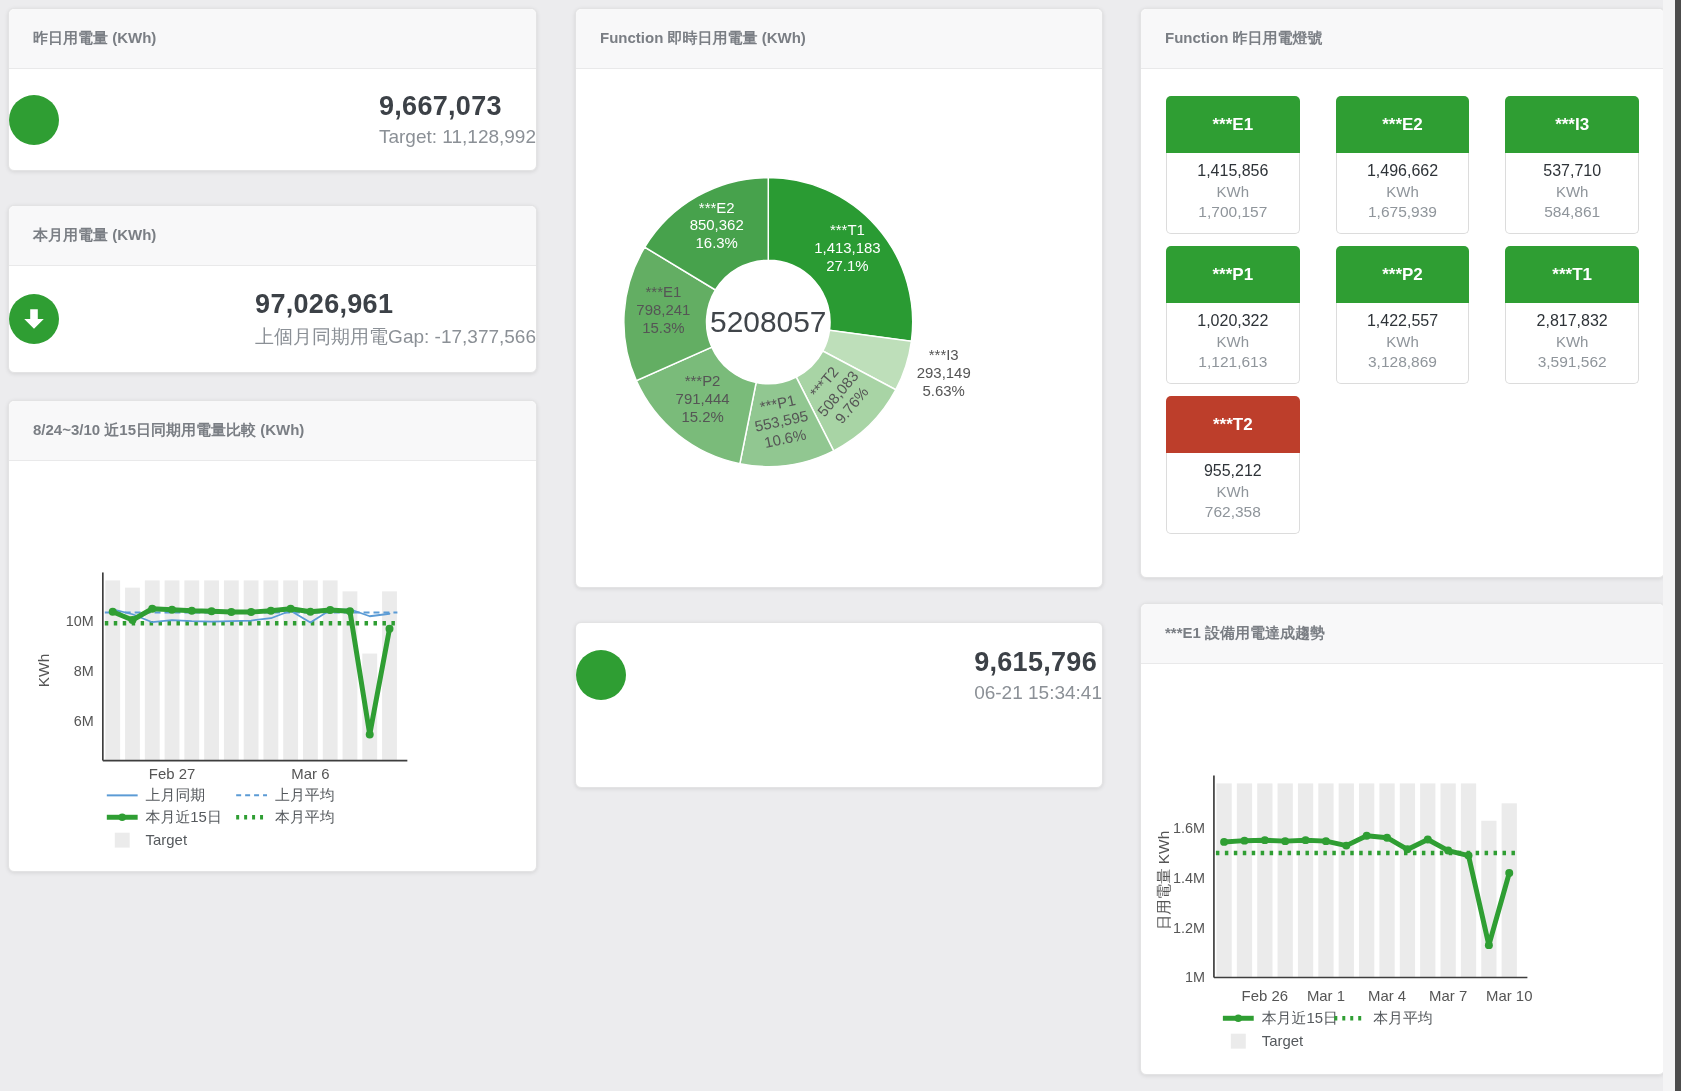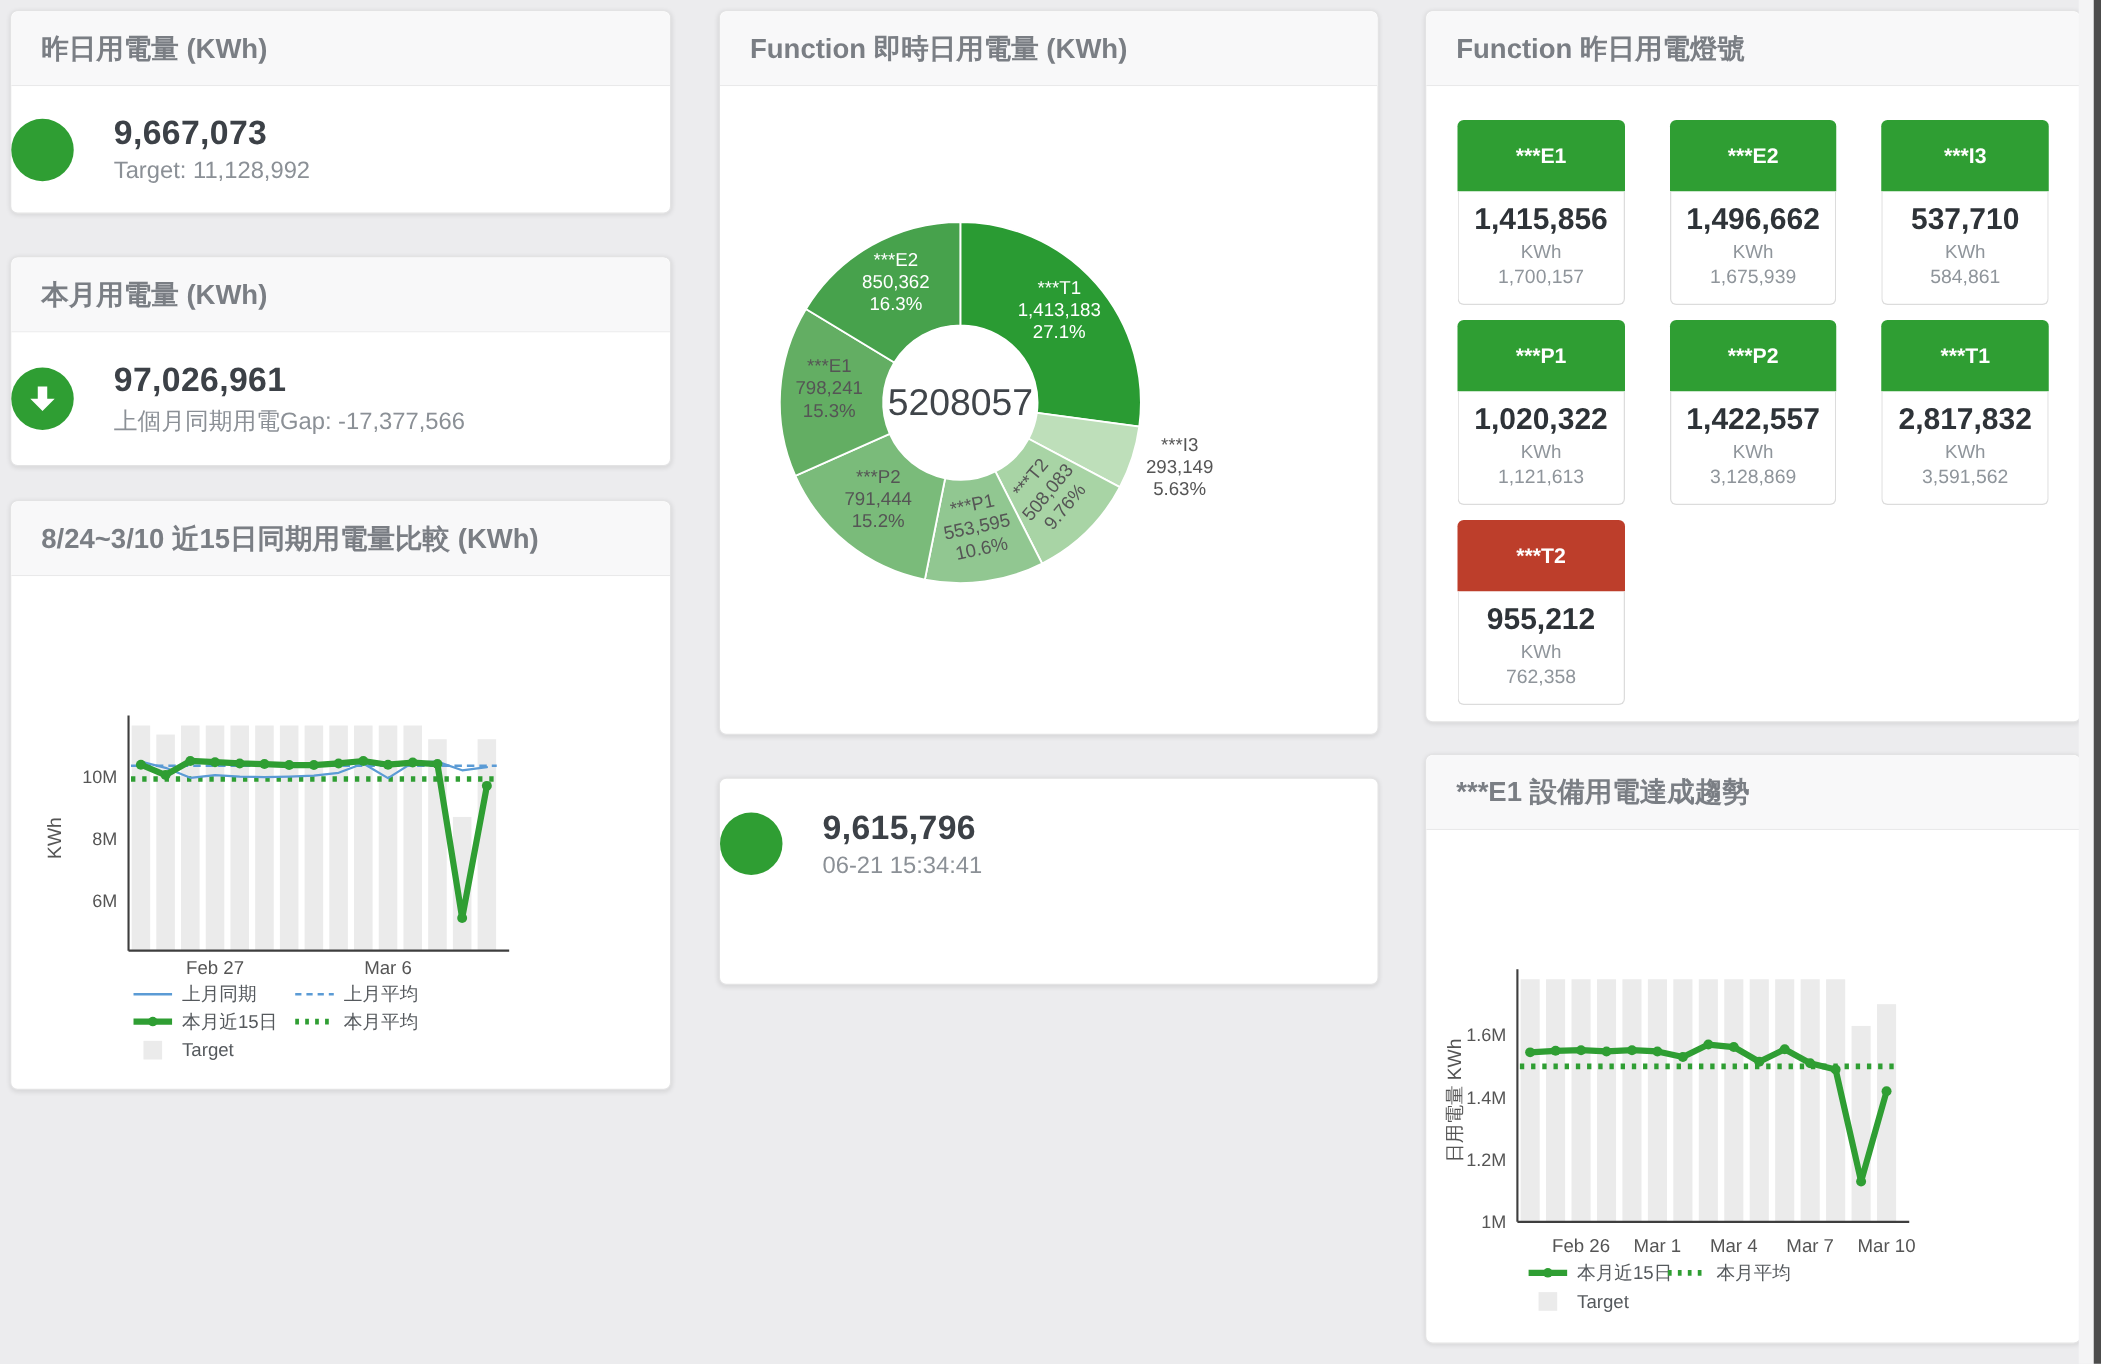--- a/index.html
+++ b/index.html
@@ -9,38 +9,38 @@
     font-family:"Liberation Sans","DejaVu Sans",sans-serif;
     -webkit-font-smoothing:antialiased;
   }
   .col{position:absolute;top:8px}
   #col1{left:8px;width:529px}
   #col2{left:575px;width:528px}
   #col3{left:1140px;width:525px}
   .card{position:relative;background:#fff;border:1px solid #e3e3e4;border-radius:6px;
         box-shadow:0 1px 4px rgba(0,0,0,.10);box-sizing:border-box}
   .card-h{height:60px;display:flex;align-items:center;padding:0 24px;
-          font-size:22px;font-weight:700;color:#7a7e84;
+          font-size:15px;font-weight:700;color:#7a7e84;
           border-bottom:1px solid #e9e9ea;background:#f8f8f9;border-radius:6px 6px 0 0;
           box-sizing:border-box}
   .card-b{position:relative;height:calc(100% - 60px)}
-  .kpi-row{display:flex;align-items:center;justify-content:flex-start;gap:32px;height:100%}
+  .kpi-row{display:flex;align-items:center;justify-content:space-between;gap:32px;height:100%}
   .dot{width:50px;height:50px;border-radius:50%;flex:none;display:flex;align-items:center;justify-content:center}
   .dot.green{background:#2f9e33}
   .dot.red{background:#bd3e2b}
   .dot svg{width:26px;height:26px;fill:#fff}
   .kpi-val{font-size:27px;font-weight:700;color:#3c4147;letter-spacing:.3px;white-space:nowrap}
   .kpi-sub{font-size:19px;color:#8b9096;margin-top:4px;white-space:nowrap}
   .tiles{display:grid;grid-template-columns:repeat(3,1fr);column-gap:36px;row-gap:12px;padding:27px 25px 0;box-sizing:border-box}
   .tile-h{height:57px;border-radius:5px 5px 0 0;color:#fff;font-weight:700;font-size:17px;
           display:flex;align-items:center;justify-content:center}
   .tile-h.green{background:#2f9e33}
   .tile-h.red{background:#bd3e2b}
   .tile-b{border:1px solid #dcdcdc;border-top:none;border-radius:0 0 5px 5px;text-align:center;padding:9px 4px 12px}
-  .tile-v{font-size:24px;font-weight:700;color:#2e3338}
+  .tile-v{font-size:16px;font-weight:400;color:#2e3338}
   .tile-u{font-size:15px;color:#8f959b;margin-top:3px}
   .tile-t{font-size:15.5px;color:#8f959b;margin-top:3px}
   svg text{font-family:"Liberation Sans","DejaVu Sans",sans-serif}
   .edge-strip{position:absolute;right:0;top:0;width:6px;height:1091px;background:#4c4c4c}
   .right-gutter{position:absolute;right:6px;top:0;width:12px;height:1091px;background:#f4f4f5}
 </style>
 </head>
 <body>
 
 <div class="col" id="col1">

